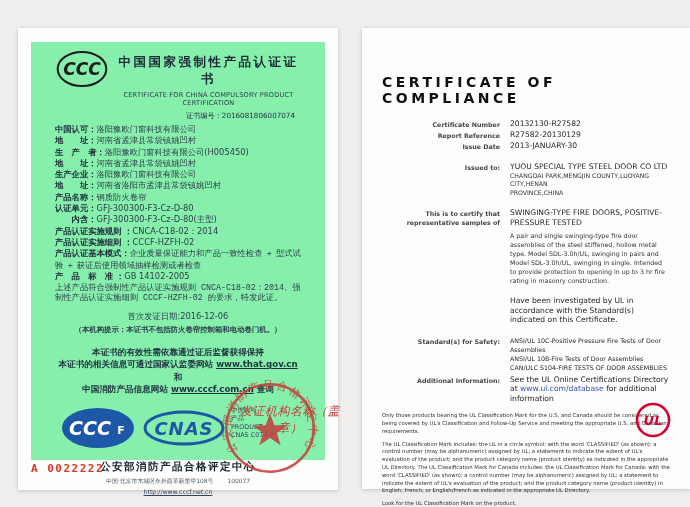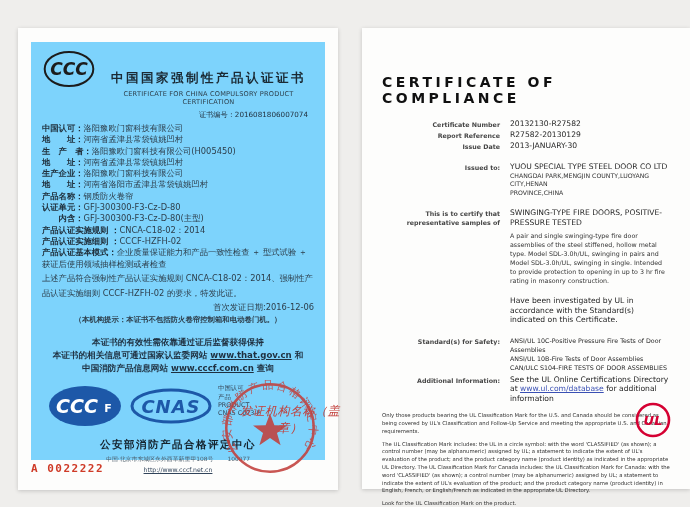--- a/index.html
+++ b/index.html
@@ -3,31 +3,31 @@
 <meta charset="utf-8">
 <style>
   html,body{margin:0;padding:0;}
   body{width:690px;height:507px;background:#efeeec;font-family:"DejaVu Sans",sans-serif;overflow:hidden;}
   .canvas{position:relative;width:690px;height:507px;background:#efeeec;overflow:hidden;}
   .page{position:absolute;background:#fdfdfc;box-shadow:0 1px 4px rgba(0,0,0,.18);}
   .left-page{left:18px;top:28px;width:320px;height:462px;}
   .right-page{left:362px;top:28px;width:328px;height:461px;}
 
   
-  .panel{position:absolute;left:13px;top:14px;right:13px;bottom:30px;background:#7dd3fc;padding:7px 11px;box-sizing:border-box;color:#2d3e4b;}
+  .panel{position:absolute;left:13px;top:14px;right:13px;bottom:30px;background:#86efac;padding:7px 24px;box-sizing:border-box;color:#2d3e4b;}
   .lp-header{display:flex;align-items:flex-start;gap:7px;}
   .ccc-logo{flex:0 0 auto;}
   .lp-titles{flex:1;text-align:center;padding-top:5px;}
-  .lp-title{font-size:12.5px;font-weight:bold;letter-spacing:2.5px;color:#1b2a34;margin-top:16px;}
+  .lp-title{font-size:12.5px;font-weight:bold;letter-spacing:2.5px;color:#1b2a34;}
   .lp-subtitle{font-size:6.6px;letter-spacing:.2px;margin-top:3px;color:#2c3e4a;}
   .lp-certno{text-align:right;font-size:7.2px;margin:4px 6px 3px 0;color:#223240;}
   .lp-fields{font-size:8.3px;line-height:11.3px;}
   .lp-row .lbl{font-weight:bold;color:#1e2d39;}
-  .lp-statement{font-size:8.3px;line-height:15px;margin-top:1px;}
-  .lp-first{text-align:right;font-size:8.3px;line-height:11.5px;margin-top:1px;}
+  .lp-statement{font-size:8.3px;line-height:10px;margin-top:1px;font-family:Liberation Mono, monospace;}
+  .lp-first{text-align:center;font-size:8.3px;line-height:11.5px;margin-top:8px;}
   .lp-dates{font-size:8.3px;line-height:11.5px;}
   .lp-dates .lbl{font-weight:bold;color:#1e2d39;}
   .lp-note{text-align:center;font-size:7.4px;line-height:10px;margin-top:2px;font-weight:bold;}
   .lp-validity{text-align:center;font-size:8.6px;line-height:12.6px;margin-top:11px;font-weight:bold;color:#1f3040;}
   .u{text-decoration:underline;}
   .lp-logos{position:relative;height:56px;margin-top:7px;}
   .cccf-logo{position:absolute;left:4px;top:2px;}
   .cnas-logo{position:absolute;left:88px;top:6px;font-style:italic;}
   .accred{position:absolute;left:176px;top:3px;font-size:6.4px;line-height:8.4px;color:#38485a;}
   .lp-footer{text-align:center;margin-top:1px;}
@@ -43,21 +43,21 @@
   .rp{box-sizing:border-box;padding:46px 20px 0 20px;color:#2f2f2f;position:relative;height:100%;}
   .rp-title{font-size:14px;font-weight:bold;letter-spacing:3.5px;color:#101010;}
   .rp-grid{display:grid;grid-template-columns:118px 1fr;column-gap:10px;row-gap:1px;}
   .rp-meta{margin-top:13px;}
   .rp-label{text-align:right;font-weight:bold;color:#474747;font-size:6.3px;line-height:9px;padding-top:1px;}
   .rp-value{font-size:7.6px;line-height:9.5px;color:#262626;}
   .rp-sub{font-size:6.2px;line-height:8.6px;color:#333;}
   .rp-block{margin-top:11px;}
   .rp-desc{font-size:6.3px;line-height:9px;color:#333;margin-top:4px;}
   .rp-standards div{font-size:6.3px;line-height:9px;color:#262626;}
-  .rp-link{color:#3a50b4;text-decoration:underline;}
+  .rp-link{color:#3a50b4;}
   .rp-fine{font-size:5.3px;line-height:7.8px;color:#303030;margin-top:9px;}
   .rp-fine+.rp-fine{margin-top:5px;}
   .ul-logo{position:absolute;right:18px;bottom:46px;text-decoration:underline;}
 </style>
 </head>
 <body>
 
 <div class="canvas">
 
   <div class="page left-page">
@@ -84,20 +84,21 @@
         <div class="lp-row"><span class="lbl">生　产　者：</span><span class="val">洛阳豫欧门窗科技有限公司(H005450)</span></div>
         <div class="lp-row"><span class="lbl">地　　址：</span><span class="val">河南省孟津县常袋镇姚凹村</span></div>
         <div class="lp-row"><span class="lbl">生产企业：</span><span class="val">洛阳豫欧门窗科技有限公司</span></div>
         <div class="lp-row"><span class="lbl">地　　址：</span><span class="val">河南省洛阳市孟津县常袋镇姚凹村</span></div>
         <div class="lp-row"><span class="lbl">产品名称：</span><span class="val">钢质防火卷帘</span></div>
         <div class="lp-row"><span class="lbl">认证单元：</span><span class="val">GFJ-300300-F3-Cz-D-80</span></div>
         <div class="lp-row"><span class="lbl">　　内含：</span><span class="val">GFJ-300300-F3-Cz-D-80(主型)</span></div>
         <div class="lp-row"><span class="lbl">产品认证实施规则 ：</span><span class="val">CNCA-C18-02：2014</span></div>
         <div class="lp-row"><span class="lbl">产品认证实施细则 ：</span><span class="val">CCCF-HZFH-02</span></div>
         <div class="lp-row"><span class="lbl">产品认证基本模式：</span><span class="val">企业质量保证能力和产品一致性检查 ＋ 型式试验 ＋ 获证后使用领域抽样检测或者检查</span></div>
+        <div class="lp-row"><span class="lbl">产　品　标　准 ：</span><span class="val">GB 14102-2005</span></div>
       </div>
 
       <div class="lp-statement">上述产品符合强制性产品认证实施规则 CNCA-C18-02：2014、强制性产品认证实施细则 CCCF-HZFH-02 的要求，特发此证。</div>
       <div class="lp-first">首次发证日期:2016-12-06</div>
       <div class="lp-note">（本机构提示：本证书不包括防火卷帘控制箱和电动卷门机。）</div>
 
       <div class="lp-validity">
         <div>本证书的有效性需依靠通过证后监督获得保持</div>
         <div><span>本证书的相关信息可通过国家认监委网站 </span><span class="u">www.that.gov.cn</span><span> 和</span></div>
         <div><span>中国消防产品信息网站 </span><span class="u">www.cccf.com.cn</span><span> 查询</span></div>

